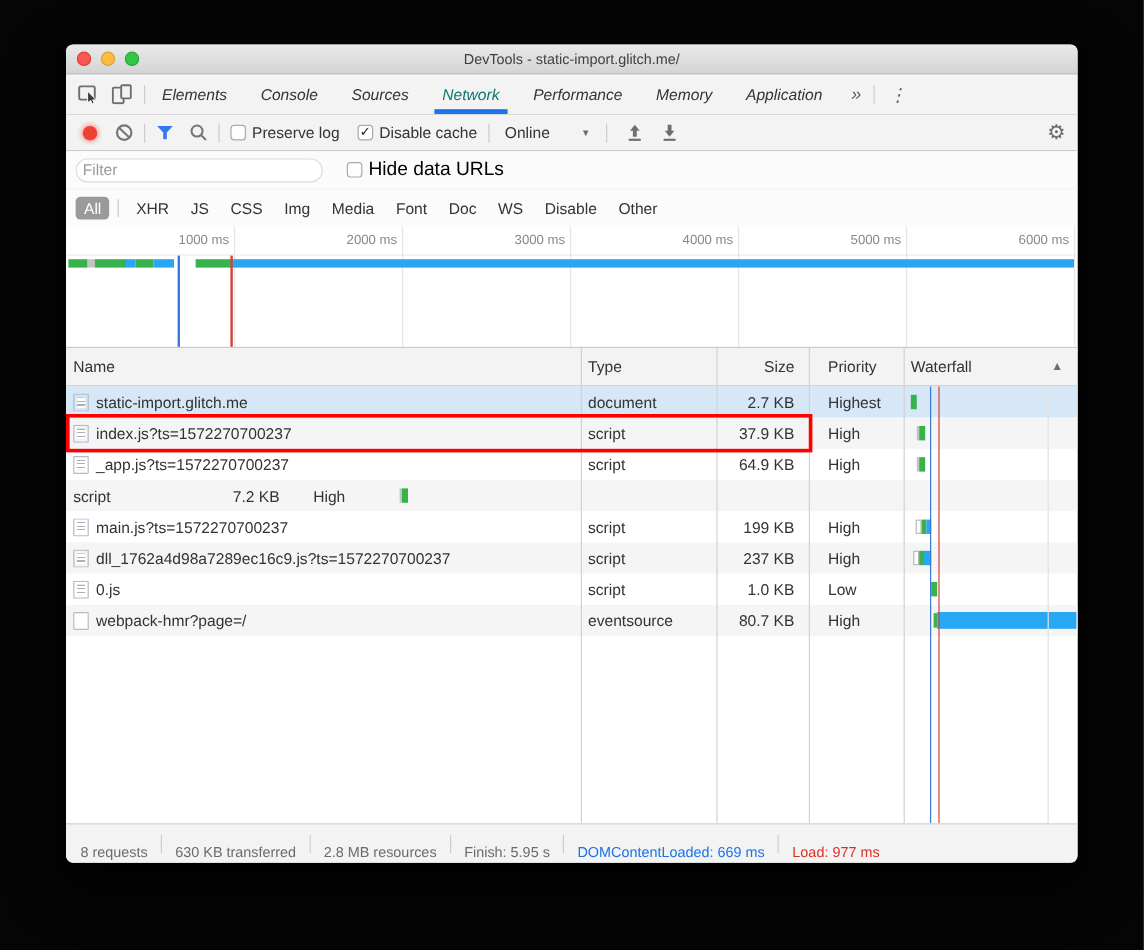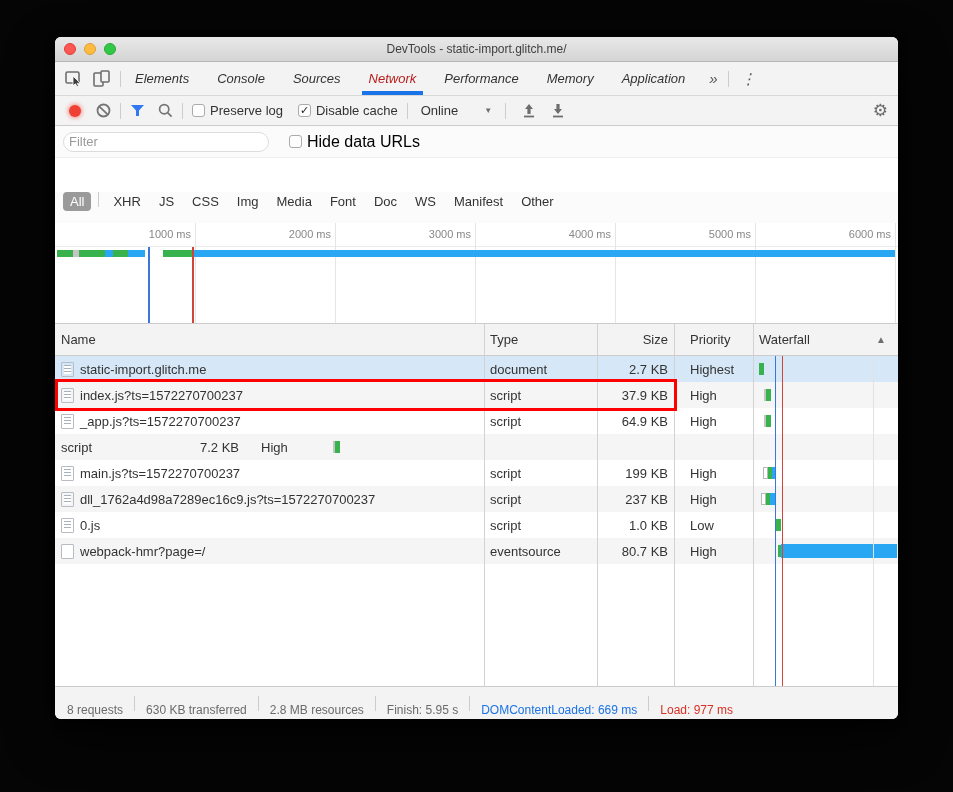--- a/index.html
+++ b/index.html
@@ -17,21 +17,21 @@
   .light.yellow{background:#fdbc40;border:1px solid #de9f34;}
   .light.green{background:#33c748;border:1px solid #27aa35;}
   .win-title{position:absolute;left:0;right:0;text-align:center;font-size:12px;color:#404040;}
   
   .tabbar{height:34px;flex:0 0 34px;background:#f3f3f3;display:flex;align-items:stretch;
     border-bottom:1px solid #d8d8d8;font-style:italic;}
   .tb-icons{display:flex;align-items:center;gap:10px;padding:0 10px 0 10px;}
   .vdiv{width:1px;background:#ccc;height:16px;align-self:center;}
   .tab{display:flex;align-items:center;padding:0 3px;margin:0 11px;font-size:13px;color:#333;
     position:relative;cursor:default;}
-  .tab.active{color:#b91c1c;}
+  .tab.active{color:#0f766e;}
   .tab.active:after{content:"";position:absolute;left:-4px;right:-4px;bottom:0;height:4px;
     background:var(--accent);}
   .tab-overflow{font-size:15px;color:#555;display:flex;align-items:center;margin:0 10px;}
   .kebab{font-size:15px;color:#555;display:flex;align-items:center;margin:0 12px 0 12px;letter-spacing:0;}
   
   .toolbar{height:30px;flex:0 0 30px;background:#f3f3f3;border-bottom:1px solid #ccc;
     display:flex;align-items:center;gap:9px;padding:0 10px 0 14px;font-size:13px;color:#333;}
   .rec-dot{width:12px;height:12px;border-radius:50%;background:#ef4034;
     box-shadow:0 0 4px 1px rgba(239,64,52,.55);margin-right:6px;}
   .cb{display:flex;align-items:center;gap:5px;}
@@ -40,43 +40,43 @@
   .select{display:flex;align-items:center;gap:26px;padding:0 4px;}
   .sel-arrow{font-size:8px;color:#6e6e6e;}
   .gear{margin-left:auto;font-size:17px;color:#6b6b6b;line-height:1;}
   
   .filter-row{height:32px;flex:0 0 32px;background:#fbfbfb;display:flex;align-items:center;
     padding:0 8px;gap:20px;border-bottom:1px solid #efefef;}
   .filter-input{width:206px;height:20px;border:1px solid #dcdcdc;background:#fff;font-size:13px;
     padding:0 5px;color:#333;font-family:"Liberation Sans",sans-serif;border-radius:10px;outline:none;}
   .filter-input::placeholder{color:#9a9a9a;}
   
-  .pills-row{height:31px;flex:0 0 31px;background:#fbfbfb;display:flex;align-items:flex-start;
-    padding:0 8px;gap:4px;font-size:13px;color:#333;margin-top:34px;}
+  .pills-row{height:31px;flex:0 0 31px;background:#fbfbfb;display:flex;align-items:center;
+    padding:0 8px;gap:4px;font-size:13px;color:#333;}
   .pill{padding:2px 7px;border-radius:4px;cursor:default;}
   .pill.active{background:#9a9a9a;color:#fff;}
   .pill-div{width:1px;height:15px;background:#ccc;margin:0 3px;}
   
   .overview{height:101px;flex:0 0 101px;position:relative;background:#fff;border-bottom:1px solid #ccc;}
   .ov-ruler{position:absolute;top:0;left:0;right:0;height:24px;border-bottom:1px solid #ebebeb;}
   .tick-label{position:absolute;top:5px;width:90px;text-align:right;font-size:11px;color:#888;}
   .grid-line{position:absolute;top:0;bottom:0;width:1px;background:#e5e5e5;}
   .ov-graph{position:absolute;top:24px;left:0;right:0;bottom:0;}
   .ov-bar{position:absolute;top:3px;height:7px;}
   .ev-line{position:absolute;top:24px;bottom:0;width:2px;}
   
   .table-wrap{flex:1 1 auto;position:relative;background:#fff;overflow:hidden;font-size:13px;color:#333;}
   .thead{height:32px;display:flex;align-items:center;background:#f3f3f3;border-bottom:1px solid #ccc;}
   .th{padding:0 6px;white-space:nowrap;}
   .row{height:26px;display:flex;align-items:center;white-space:nowrap;}
   .row.odd{background:#f5f5f5;}
   .row.highlighted{background:var(--row-highlight);}
   .c-name{width:429px;display:flex;align-items:center;gap:6px;padding:0 6px;overflow:hidden;}
   .c-type{width:113px;padding:0 6px;}
-  .c-size{width:77px;padding:0 6px;text-align:right;}
+  .c-size{width:77px;padding:0 12px;text-align:right;}
   .c-priority{width:79px;padding:0 16px;}
   .c-waterfall{flex:1;position:relative;height:100%;}
   .file-icon{width:13px;height:15px;flex:0 0 13px;background:#fff;border:1px solid #b7bcc4;
     border-radius:1px;padding:2px 2px;}
   .file-icon.lines{background-image:repeating-linear-gradient(to bottom,transparent 0 2px,#a9b2bc 2px 3px);
     background-clip:content-box;}
   .wf-seg{position:absolute;top:7px;height:12px;}
   .wf-seg.tall{top:6px;height:14px;}
   .col-line{position:absolute;top:0;bottom:0;width:1px;background:#d2d2d2;}
   .wf-line{position:absolute;top:32px;bottom:0;width:1px;}
@@ -199,21 +199,21 @@
       <div class="pill active">All</div>
       <div class="pill-div"></div>
       <div class="pill">XHR</div>
       <div class="pill">JS</div>
       <div class="pill">CSS</div>
       <div class="pill">Img</div>
       <div class="pill">Media</div>
       <div class="pill">Font</div>
       <div class="pill">Doc</div>
       <div class="pill">WS</div>
-      <div class="pill">Manifest</div>
+      <div class="pill">Disable</div>
       <div class="pill">Other</div>
     </div>
 
   <div class="overview">
     <div class="ov-ruler" id="ov-ruler">
         <div class="tick-label" style="left: 46px;">1000 ms</div>
         <div class="tick-label" style="left: 186px;">2000 ms</div>
         <div class="tick-label" style="left: 326px;">3000 ms</div>
         <div class="tick-label" style="left: 466px;">4000 ms</div>
         <div class="tick-label" style="left: 606px;">5000 ms</div>

